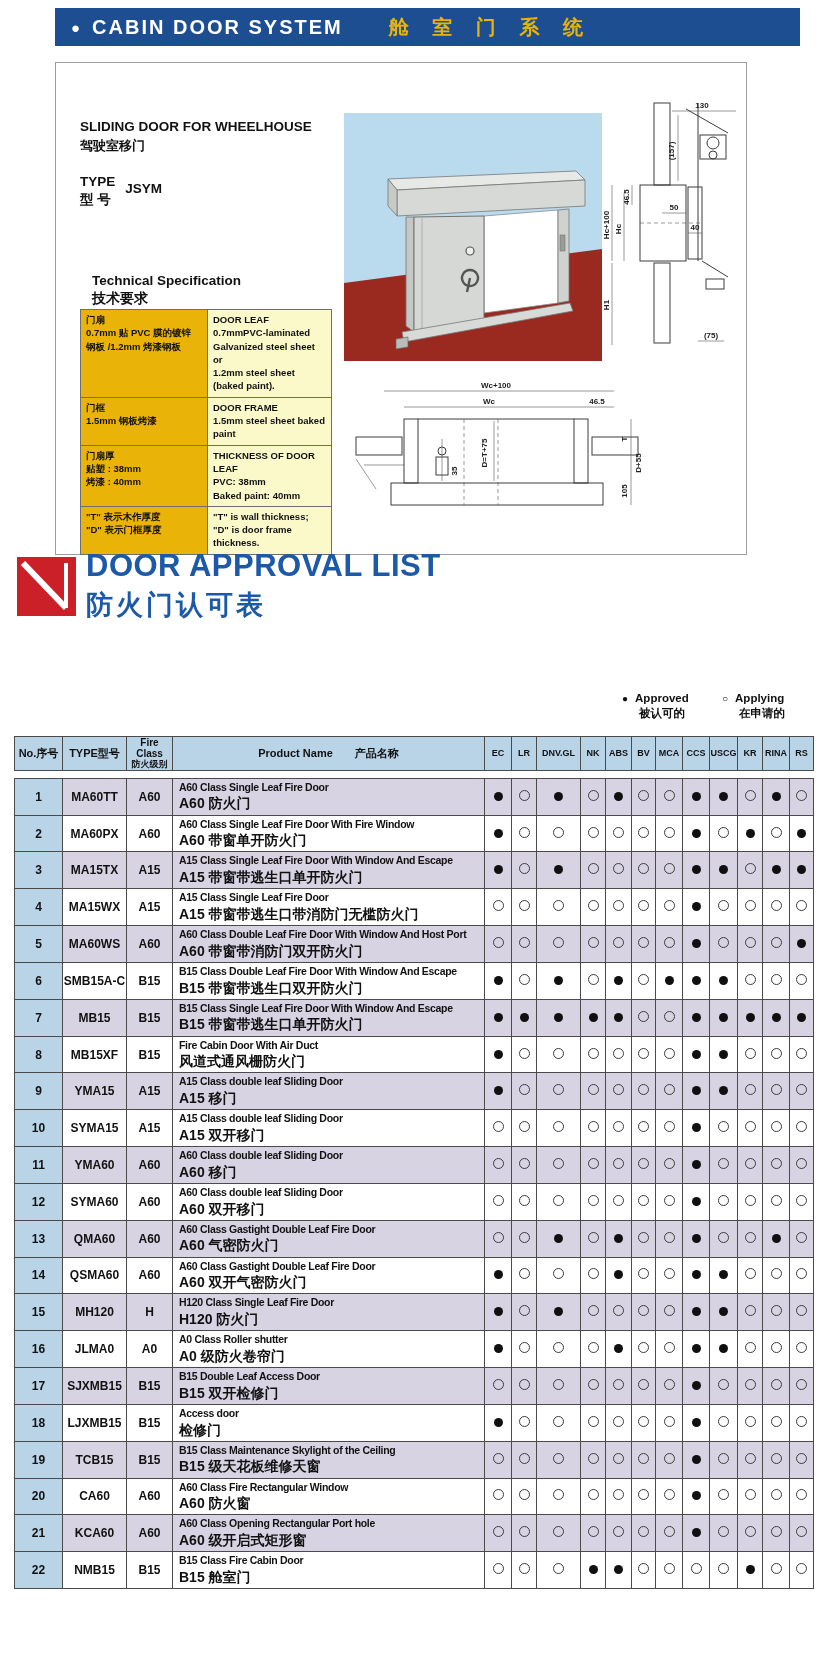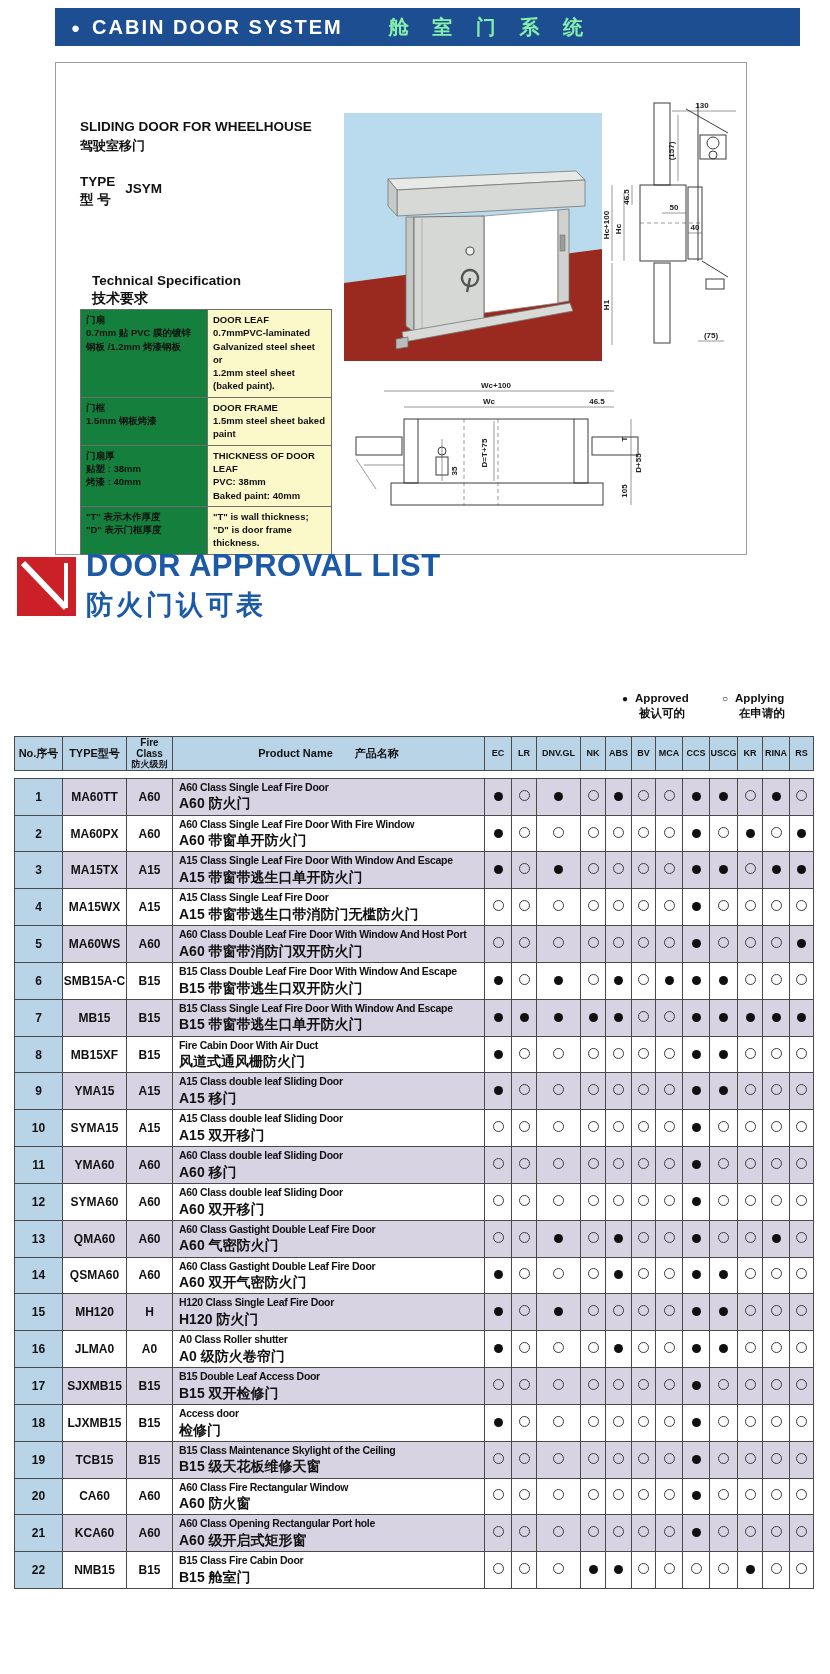--- a/index.html
+++ b/index.html
@@ -4,42 +4,42 @@
 <style>
   html,body{margin:0;padding:0;}
   body{width:830px;height:1674px;position:relative;background:#fff;
        font-family:"Liberation Sans",sans-serif;color:#111;}
 
   
   .hdr-bar{position:absolute;left:55px;top:8px;width:745px;height:38px;
            background:#1d4e91;display:flex;align-items:center;padding-left:16px;box-sizing:border-box;}
   .hdr-bar .bullet{color:#fff;font-size:15px;margin-right:12px;}
   .hdr-bar .en{color:#fff;font-weight:bold;font-size:20px;letter-spacing:2px;}
-  .hdr-bar .zh{color:#86efac;font-weight:bold;font-size:20px;letter-spacing:9px;margin-left:46px;}
+  .hdr-bar .zh{color:#eab308;font-weight:bold;font-size:20px;letter-spacing:9px;margin-left:46px;}
 
   
   .trunk-box{position:absolute;left:55px;top:62px;width:690px;height:491px;
              border:1px solid #9d9d9d;background:#fff;}
   .t-title{position:absolute;left:22px;top:12px;white-space:nowrap;}
   .t-title .cap{font-size:44px;font-weight:bold;line-height:1;vertical-align:-4px;}
   .t-title .rest{font-size:21px;font-weight:bold;letter-spacing:.5px;}
   .t-title .zh{font-size:19px;font-weight:bold;margin-left:8px;}
   .t-sub{position:absolute;left:24px;top:56px;font-weight:bold;}
   .t-sub .en{font-size:13.5px;}
   .t-sub .zh{font-size:13px;margin-top:3px;}
   .t-type{position:absolute;left:24px;top:110px;font-weight:bold;display:flex;justify-content:flex-end;}
   .t-type .lbl div{font-size:13.5px;line-height:1.35;}
   .t-type .val{font-size:13.5px;margin-left:10px;margin-top:8px;}
   .t-spec-title{position:absolute;left:36px;top:210px;font-weight:bold;}
   .t-spec-title .en{font-size:13.5px;}
   .t-spec-title .zh{font-size:14px;margin-top:2px;}
   table.spec{position:absolute;left:24px;top:246px;border-collapse:collapse;width:252px;}
   table.spec td{border:1px solid #6e6e6e;padding:3px 5px 4px;font-size:9.5px;
                 font-weight:bold;line-height:1.4;vertical-align:top;}
-  table.spec td.zh{background:#15803d;width:116px;}
+  table.spec td.zh{background:#eab308;width:116px;}
   table.spec td.en{background:#fbf8c9;}
 
   .illu{position:absolute;left:288px;top:50px;}
   .draw-v{position:absolute;left:546px;top:38px;}
   .draw-h{position:absolute;left:290px;top:316px;}
   .tech-line{stroke:#3c3c3c;stroke-width:1;fill:none;}
   .tech-thin{stroke:#555;stroke-width:.6;fill:none;}
   .tech-dim{font-size:8px;fill:#222;font-weight:bold;}
 
   

